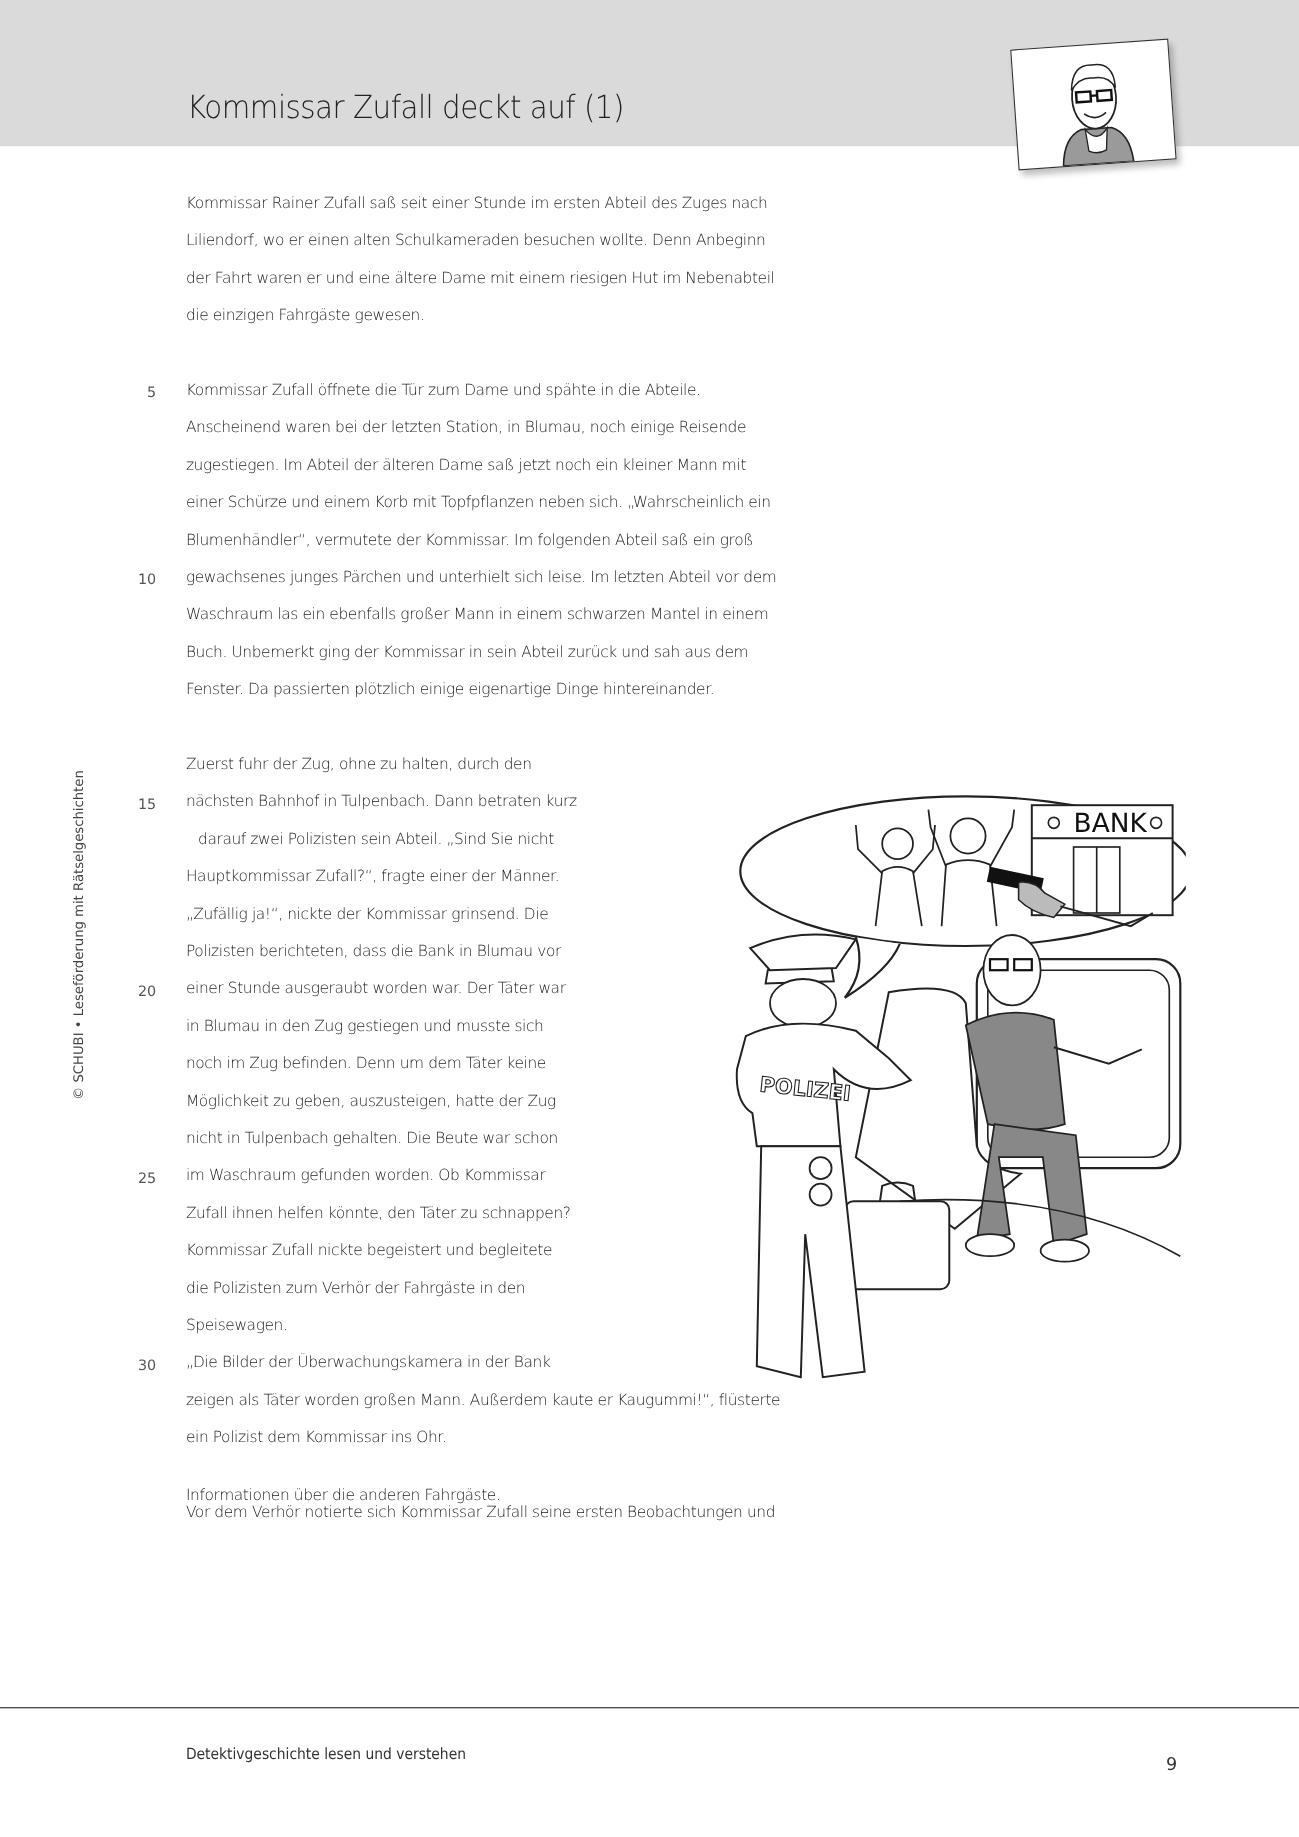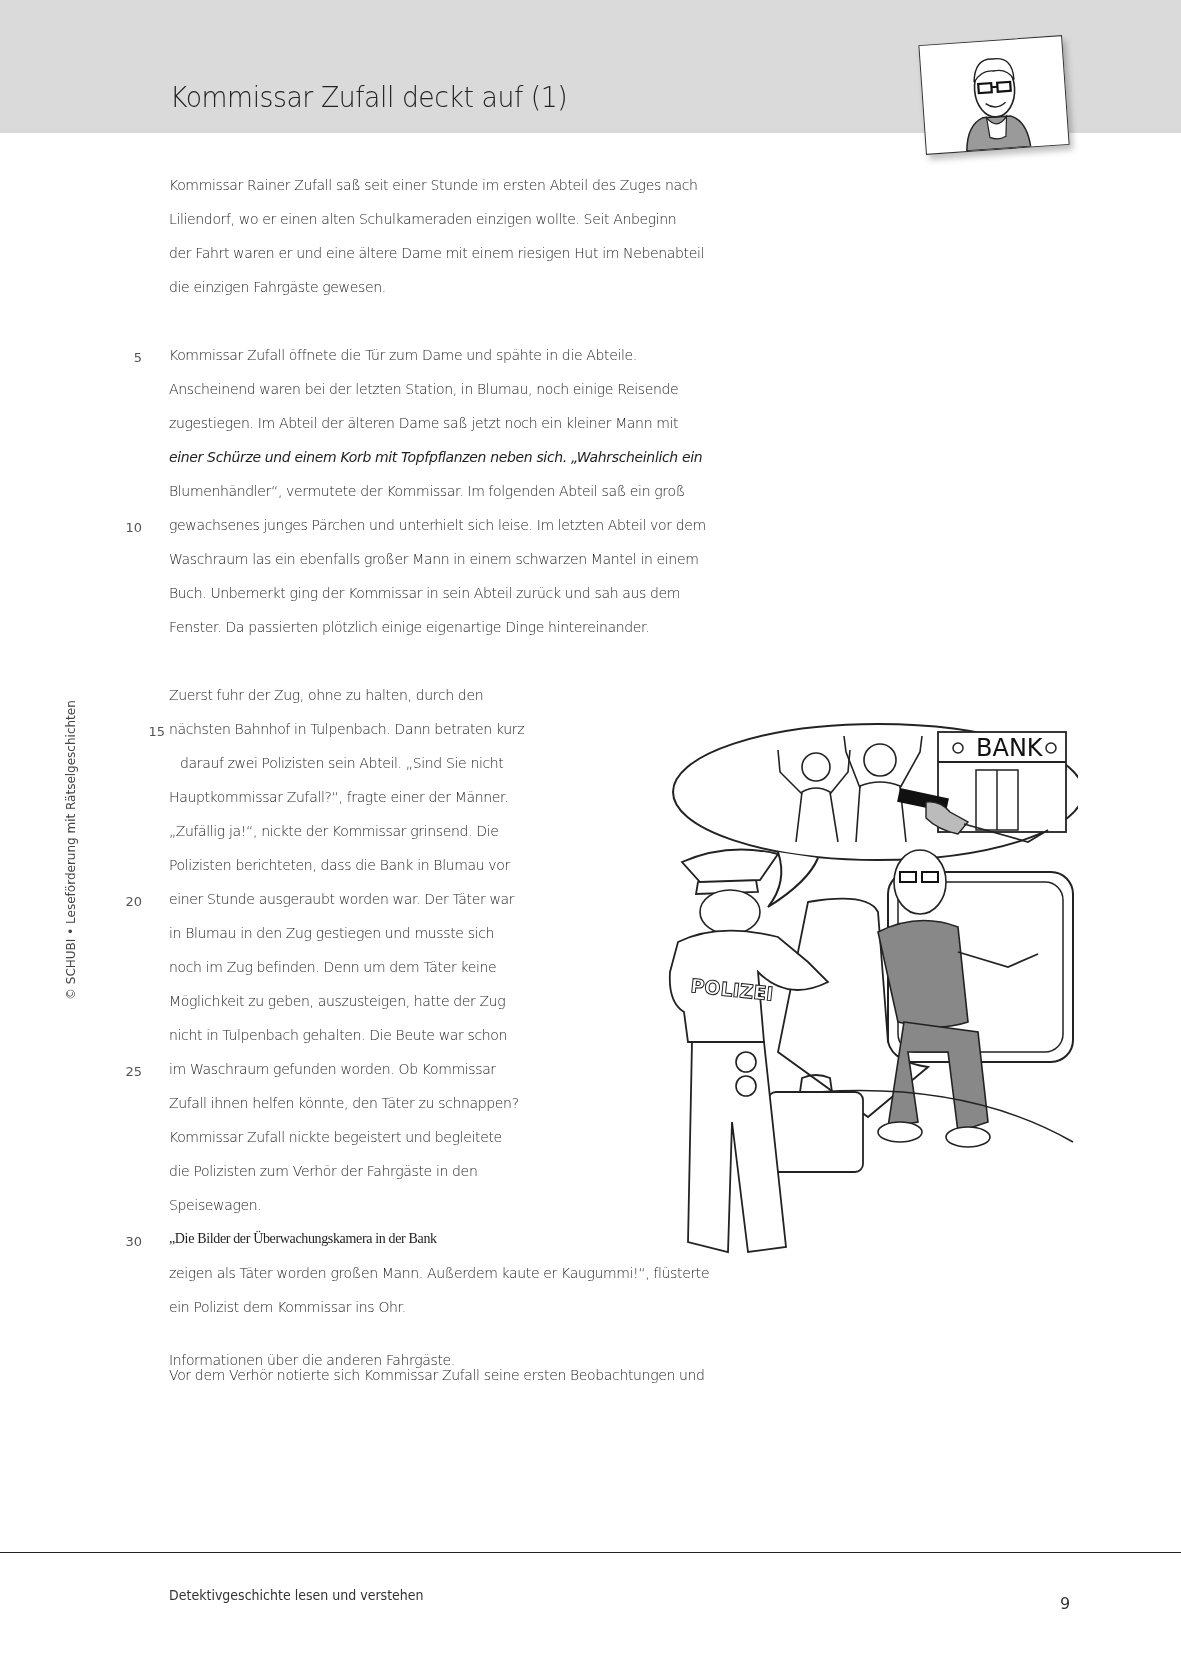--- a/index.html
+++ b/index.html
@@ -75,54 +75,54 @@
     <rect x="75" y="42" width="13" height="9" fill="none" stroke="#111" stroke-width="2.2"></rect>
     <line x1="69" y1="46" x2="75" y2="46" stroke="#111" stroke-width="2"></line>
     <path d="M62 62 Q72 70 82 62" fill="none" stroke="#222" stroke-width="1.4"></path>
   </svg>
 </div>
 
 <div class="side-credit">© SCHUBI • Leseförderung mit Rätselgeschichten</div>
 
 <div id="text-body">
     <div class="line" style="top: 173px;">Kommissar Rainer Zufall saß seit einer Stunde im ersten Abteil des Zuges nach</div>
-    <div class="line" style="top: 207px;">Liliendorf, wo er einen alten Schulkameraden einzigen wollte. Seit Anbeginn</div>
+    <div class="line" style="top: 207px;">Liliendorf, wo er einen alten Schulkameraden besuchen wollte. Denn Anbeginn</div>
     <div class="line" style="top: 241px;">der Fahrt waren er und eine ältere Dame mit einem riesigen Hut im Nebenabteil</div>
     <div class="line" style="top: 275px;">die einzigen Fahrgäste gewesen.</div>
     <div class="line" style="top: 343px;">Kommissar Zufall öffnete die Tür zum Dame und spähte in die Abteile.</div>
     <div class="ln" style="top: 350px;">5</div>
     <div class="line" style="top: 377px;">Anscheinend waren bei der letzten Station, in Blumau, noch einige Reisende</div>
     <div class="line" style="top: 411px;">zugestiegen. Im Abteil der älteren Dame saß jetzt noch ein kleiner Mann mit</div>
-    <div class="line" style="top: 445px; font-style: italic;">einer Schürze und einem Korb mit Topfpflanzen neben sich. „Wahrscheinlich ein</div>
+    <div class="line" style="top: 445px;">einer Schürze und einem Korb mit Topfpflanzen neben sich. „Wahrscheinlich ein</div>
     <div class="line" style="top: 479px;">Blumenhändler“, vermutete der Kommissar. Im folgenden Abteil saß ein groß</div>
     <div class="line" style="top: 513px;">gewachsenes junges Pärchen und unterhielt sich leise. Im letzten Abteil vor dem</div>
     <div class="ln" style="top: 520px;">10</div>
     <div class="line" style="top: 547px;">Waschraum las ein ebenfalls großer Mann in einem schwarzen Mantel in einem</div>
     <div class="line" style="top: 581px;">Buch. Unbemerkt ging der Kommissar in sein Abteil zurück und sah aus dem</div>
     <div class="line" style="top: 615px;">Fenster. Da passierten plötzlich einige eigenartige Dinge hintereinander.</div>
     <div class="line" style="top: 683px;">Zuerst fuhr der Zug, ohne zu halten, durch den</div>
     <div class="line" style="top: 717px;">nächsten Bahnhof in Tulpenbach. Dann betraten kurz</div>
-    <div class="ln" style="top: 724px; margin-left: 23px;">15</div>
+    <div class="ln" style="top: 724px;">15</div>
     <div class="line" style="top: 751px; margin-left: 11px;">darauf zwei Polizisten sein Abteil. „Sind Sie nicht</div>
     <div class="line" style="top: 785px;">Hauptkommissar Zufall?“, fragte einer der Männer.</div>
     <div class="line" style="top: 819px;">„Zufällig ja!“, nickte der Kommissar grinsend. Die</div>
     <div class="line" style="top: 853px;">Polizisten berichteten, dass die Bank in Blumau vor</div>
     <div class="line" style="top: 887px;">einer Stunde ausgeraubt worden war. Der Täter war</div>
     <div class="ln" style="top: 894px;">20</div>
     <div class="line" style="top: 921px;">in Blumau in den Zug gestiegen und musste sich</div>
     <div class="line" style="top: 955px;">noch im Zug befinden. Denn um dem Täter keine</div>
     <div class="line" style="top: 989px;">Möglichkeit zu geben, auszusteigen, hatte der Zug</div>
     <div class="line" style="top: 1023px;">nicht in Tulpenbach gehalten. Die Beute war schon</div>
     <div class="line" style="top: 1057px;">im Waschraum gefunden worden. Ob Kommissar</div>
     <div class="ln" style="top: 1064px;">25</div>
     <div class="line" style="top: 1091px;">Zufall ihnen helfen könnte, den Täter zu schnappen?</div>
     <div class="line" style="top: 1125px;">Kommissar Zufall nickte begeistert und begleitete</div>
     <div class="line" style="top: 1159px;">die Polizisten zum Verhör der Fahrgäste in den</div>
     <div class="line" style="top: 1193px;">Speisewagen.</div>
-    <div class="line" style="top: 1227px; font-family: Liberation Serif, serif;">„Die Bilder der Überwachungskamera in der Bank</div>
+    <div class="line" style="top: 1227px;">„Die Bilder der Überwachungskamera in der Bank</div>
     <div class="ln" style="top: 1234px;">30</div>
     <div class="line" style="top: 1261px;">zeigen als Täter worden großen Mann. Außerdem kaute er Kaugummi!“, flüsterte</div>
     <div class="line" style="top: 1295px;">ein Polizist dem Kommissar ins Ohr.</div>
     <div class="line" style="top: 1363px;">Vor dem Verhör notierte sich Kommissar Zufall seine ersten Beobachtungen und</div>
     <div class="line" style="top: 1348px;">Informationen über die anderen Fahrgäste.</div>
   </div>
 
 <div class="illustration">
   <svg viewBox="0 0 410 560" width="410" height="560">
 

